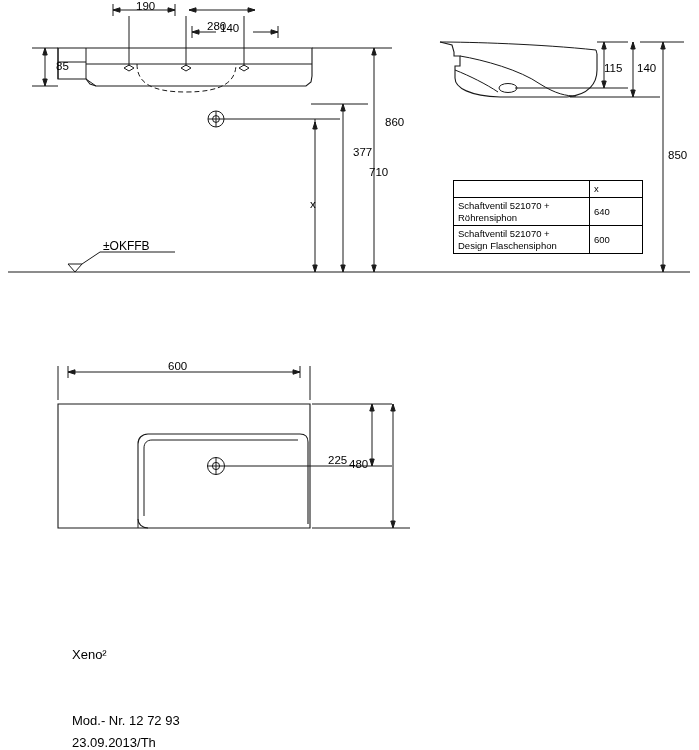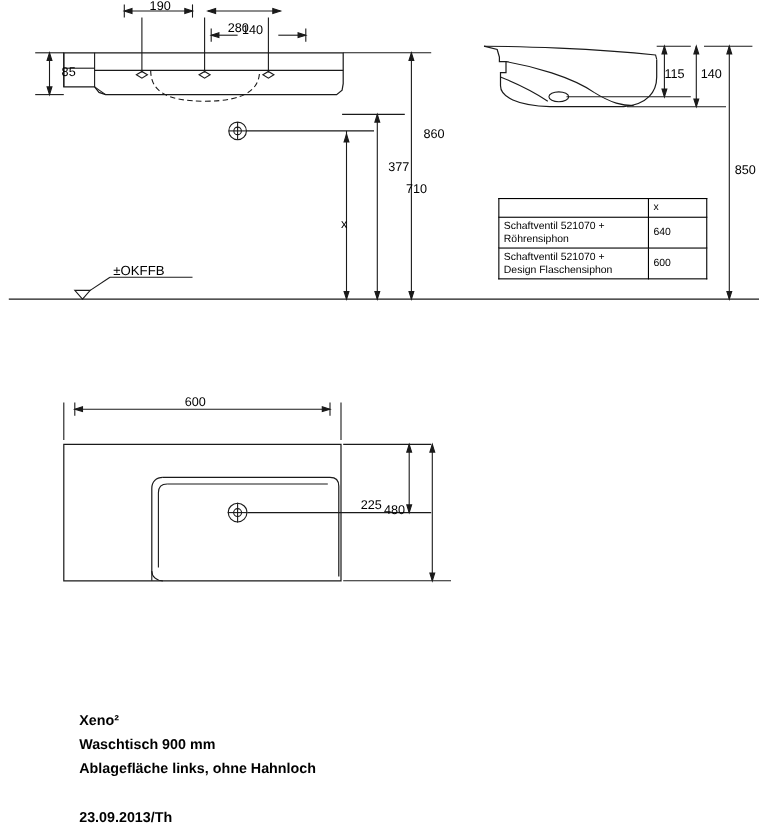--- a/index.html
+++ b/index.html
@@ -32,21 +32,20 @@
     font-size: 11.5px;
     line-height: 13px;
     white-space: nowrap;
     color: #000;
   }
   .caption {
     position: absolute;
     font-size: 13px;
     line-height: 19.5px;
     white-space: nowrap;
-    font-weight: bold;
   }
   .tbl {
     position: absolute;
     border-collapse: collapse;
     font-size: 9.5px;
     line-height: 11.5px;
   }
   .tbl td {
     border: 1px solid #000;
     padding: 2px 4px;
@@ -263,17 +262,16 @@
       <td class="two">
         <span>Schaftventil 521070 +</span><br>
         <span>Design Flaschensiphon</span>
       </td>
       <td class="cx">600</td>
     </tr>
   </tbody>
     </table>
 
   <div class="caption" style="left:72px; top:645px;">Xeno²</div>
-  <div class="caption" style="left:72px; top:667px;">Waschtisch 900 mm</div>
-  <div class="caption" style="left:72px; top:689px;">Ablagefläche links, ohne Hahnloch</div>
+  <div class="caption" style="left:72px; top:711px;">Mod.- Nr. 12 72 93</div>
   <div class="caption" style="left:72px; top:733px;">23.09.2013/Th</div>
 
 </div>
 
 </body></html>

